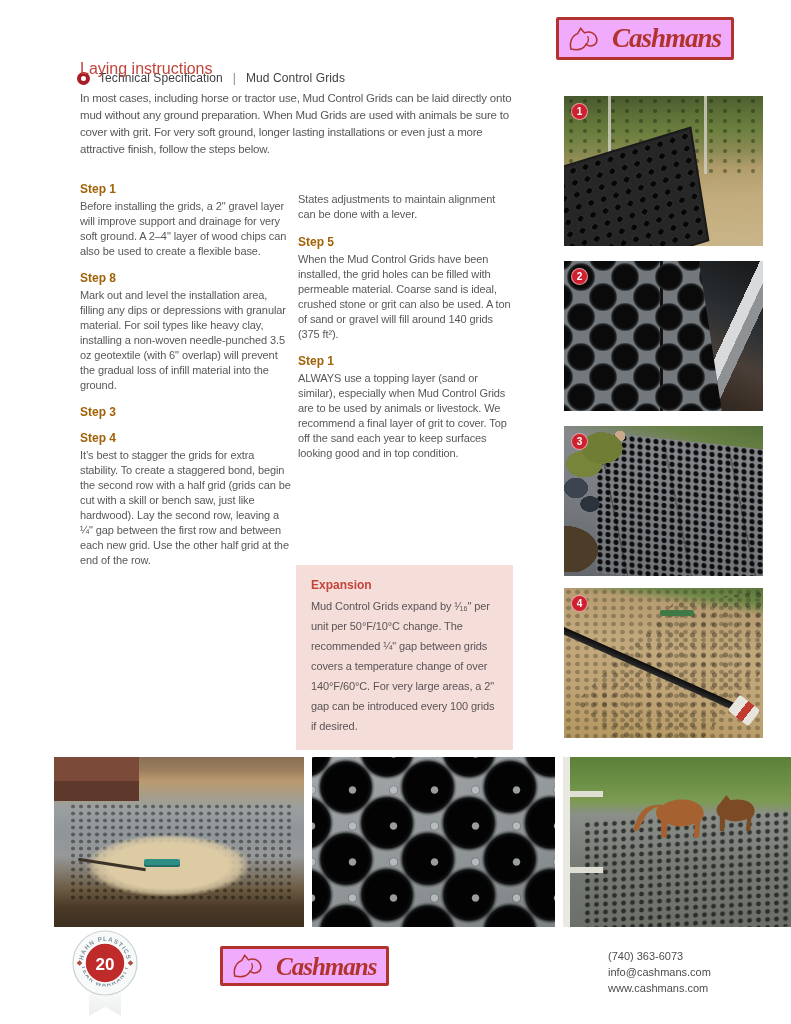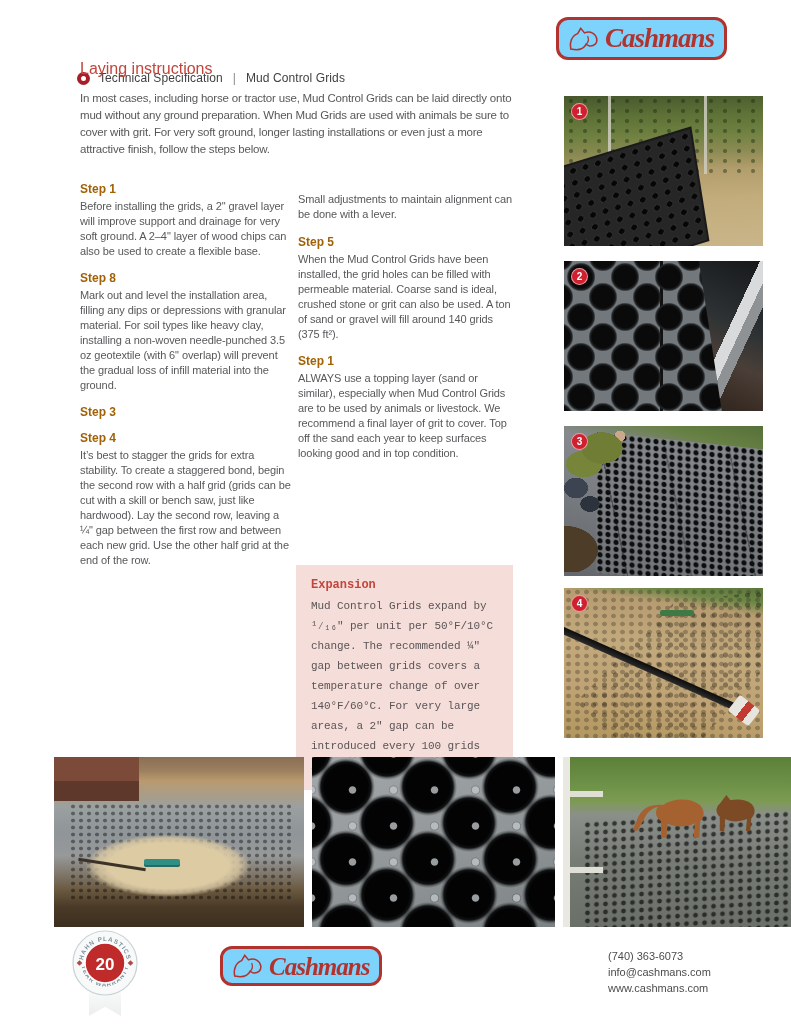--- a/index.html
+++ b/index.html
@@ -4,22 +4,22 @@
 <style>
   html,body{margin:0;padding:0;background:#ffffff;}
   .page{position:relative;width:791px;height:1024px;background:#fff;overflow:hidden;
         font-family:"Liberation Sans",sans-serif;color:#57585a;}
 
   
   .kicker{position:absolute;left:77px;top:23px;display:flex;align-items:center;gap:9px;
           font-size:12px;color:#3e3f42;letter-spacing:.1px;margin-top:48px;}
   .ring{width:13px;height:13px;border-radius:50%;border:4px solid #a91d28;box-sizing:border-box;background:#fff;flex:0 0 auto;}
   .ksep{color:#8a8b8e;margin:0 1px;}
-  .cash-logo{display:flex;align-items:center;gap:5px;border:3px solid #b2332e;border-radius:12px;
-             background:#7dd3fc;padding:3px 10px 3px 7px;box-sizing:border-box;}
+  .cash-logo{display:flex;align-items:center;gap:12px;border:3px solid #b2332e;border-radius:2px;
+             background:#f0abfc;padding:3px 10px 3px 7px;box-sizing:border-box;}
   .logo-header{position:absolute;left:556px;top:17px;height:43px;}
   .logo-footer{position:absolute;left:220px;top:946px;height:40px;}
   .cash-text{font-family:"Liberation Serif",serif;font-style:italic;font-weight:bold;
              color:#b2332e;letter-spacing:-1px;}
   .logo-header .cash-text{font-size:27px;line-height:1;}
   .logo-footer .cash-text{font-size:25px;line-height:1;}
   .horse{width:34px;height:26px;}
   .horse path{stroke:#b2332e;fill:none;}
 
   
@@ -27,21 +27,21 @@
   .intro{position:absolute;left:80px;top:90px;width:444px;margin:0;font-size:11.5px;line-height:17px;
          letter-spacing:-.2px;color:#57585a;}
   .col{position:absolute;}
   .col1{left:80px;top:182px;width:212px;}
   .col2{left:298px;top:192px;width:215px;}
   .step{margin:0 0 12px 0;}
   .step h3{margin:0 0 3px 0;font-size:12px;font-weight:bold;color:#a16207;}
   .step p,.cont{margin:0;font-size:11px;line-height:15px;letter-spacing:-.1px;color:#57585a;}
   .cont{margin-bottom:13px;}
   .expansion{position:absolute;left:296px;top:565px;width:217px;box-sizing:border-box;
-             background:#f5ddd9;padding:13px 15px 14px 15px;font-family:Liberation Mono, monospace;}
+             background:#f5ddd9;padding:13px 15px 14px 15px;}
   .expansion h3{margin:0 0 4px 0;font-size:12px;font-weight:bold;color:#c2453c;}
   .expansion p{margin:0;font-size:11px;line-height:20px;letter-spacing:-.1px;color:#5a5456;}
 
   
   .photo{position:absolute;overflow:hidden;background:#9aa0a3;}
   .rail{left:524px;width:199px;height:150px;}
   .rp1{top:80px;}.rp2{top:245px;}.rp3{top:410px;}.rp4{top:572px;}
   .strip{top:741px;height:170px;}
   .bpa{left:14px;width:250px;}
   .bpb{left:272px;width:243px;}
@@ -173,21 +173,21 @@
     <section class="step">
       <h3>Step 3</h3>
     </section>
     <section class="step">
       <h3>Step 4</h3>
       <p>It’s best to stagger the grids for extra stability. To create a staggered bond, begin the second row with a half grid (grids can be cut with a skill or bench saw, just like hardwood). Lay the second row, leaving a ¼" gap between the first row and between each new grid. Use the other half grid at the end of the row.</p>
     </section>
   </div>
 
   <div class="col col2">
-    <p class="cont">Small adjustments to maintain alignment can be done with a lever.</p>
+    <p class="cont">States adjustments to maintain alignment can be done with a lever.</p>
     <section class="step">
       <h3>Step 5</h3>
       <p>When the Mud Control Grids have been installed, the grid holes can be filled with permeable material. Coarse sand is ideal, crushed stone or grit can also be used. A ton of sand or gravel will fill around 140 grids (375 ft²).</p>
     </section>
     <section class="step">
       <h3>Step 1</h3>
       <p>ALWAYS use a topping layer (sand or similar), especially when Mud Control Grids are to be used by animals or livestock. We recommend a final layer of grit to cover. Top off the sand each year to keep surfaces looking good and in top condition.</p>
     </section>
   </div>
 

